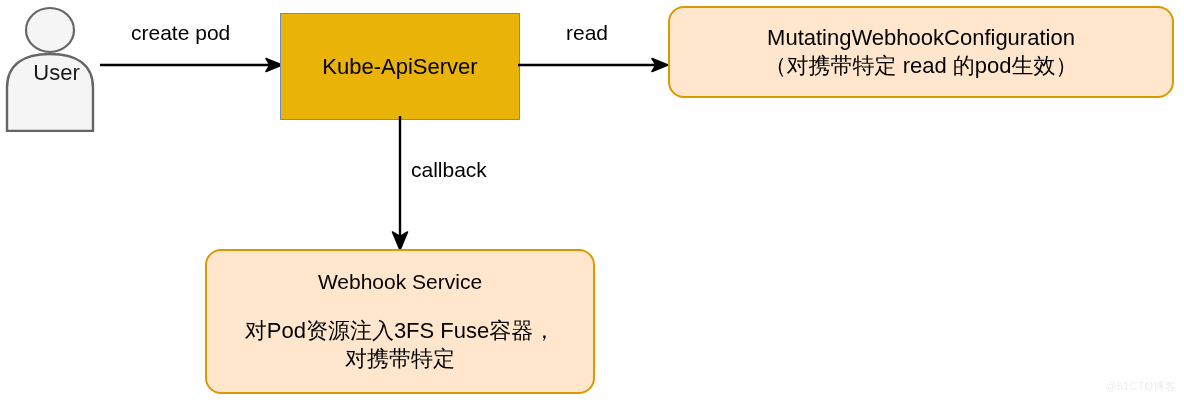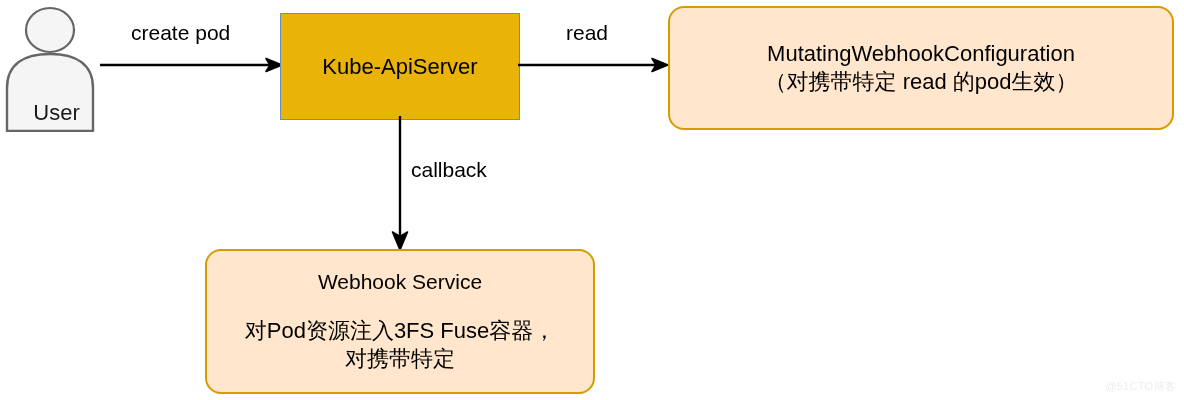--- a/index.html
+++ b/index.html
@@ -31,21 +31,20 @@
   .actor-label {
     position: absolute;
     left: 0;
     top: 58px;
     width: 105px;
     text-align: center;
     font-size: 22px;
     color: #1a1a1a;
     line-height: 1;
     pointer-events: none;
-    margin-top: 40px;
   }
 
   
   .node {
     position: absolute;
     box-sizing: border-box;
     display: flex;
     flex-direction: column;
     align-items: center;
     justify-content: center;
@@ -67,21 +66,21 @@
     top: 13px;
     width: 240px;
     height: 107px;
   }
   #node-apiserver .node-title { font-size: 22px; }
 
   #node-mwc {
     left: 668px;
     top: 6px;
     width: 506px;
-    height: 124px;
+    height: 92px;
     padding: 0 7px;
   }
   #node-mwc .node-title { font-size: 22px; line-height: 1.28; }
   #node-mwc .node-sub   { font-size: 22px; line-height: 1.28; }
 
   #node-webhook {
     left: 205px;
     top: 249px;
     width: 390px;
     height: 145px;

